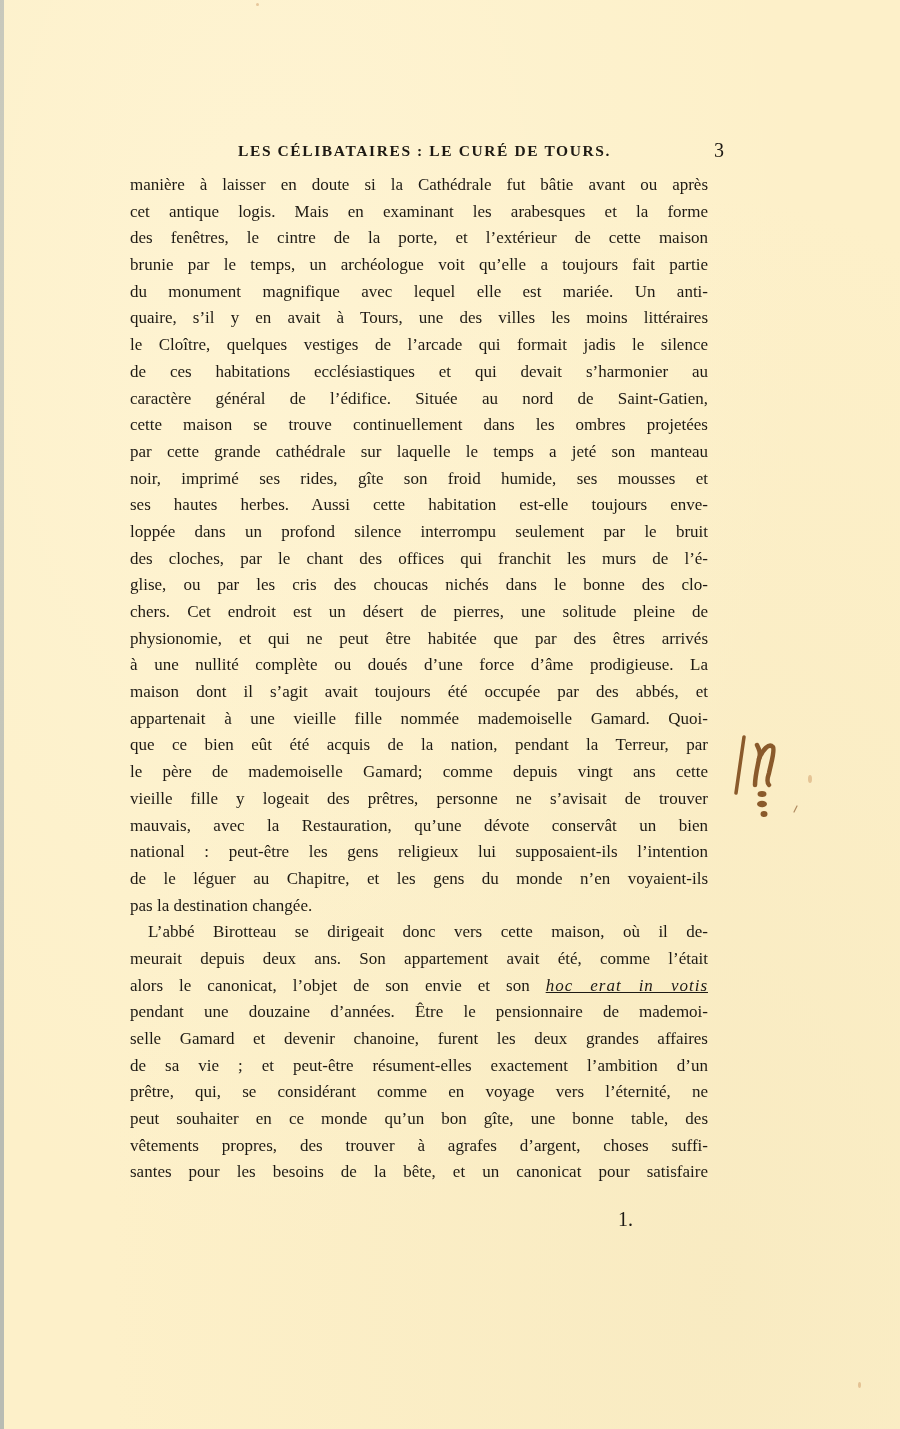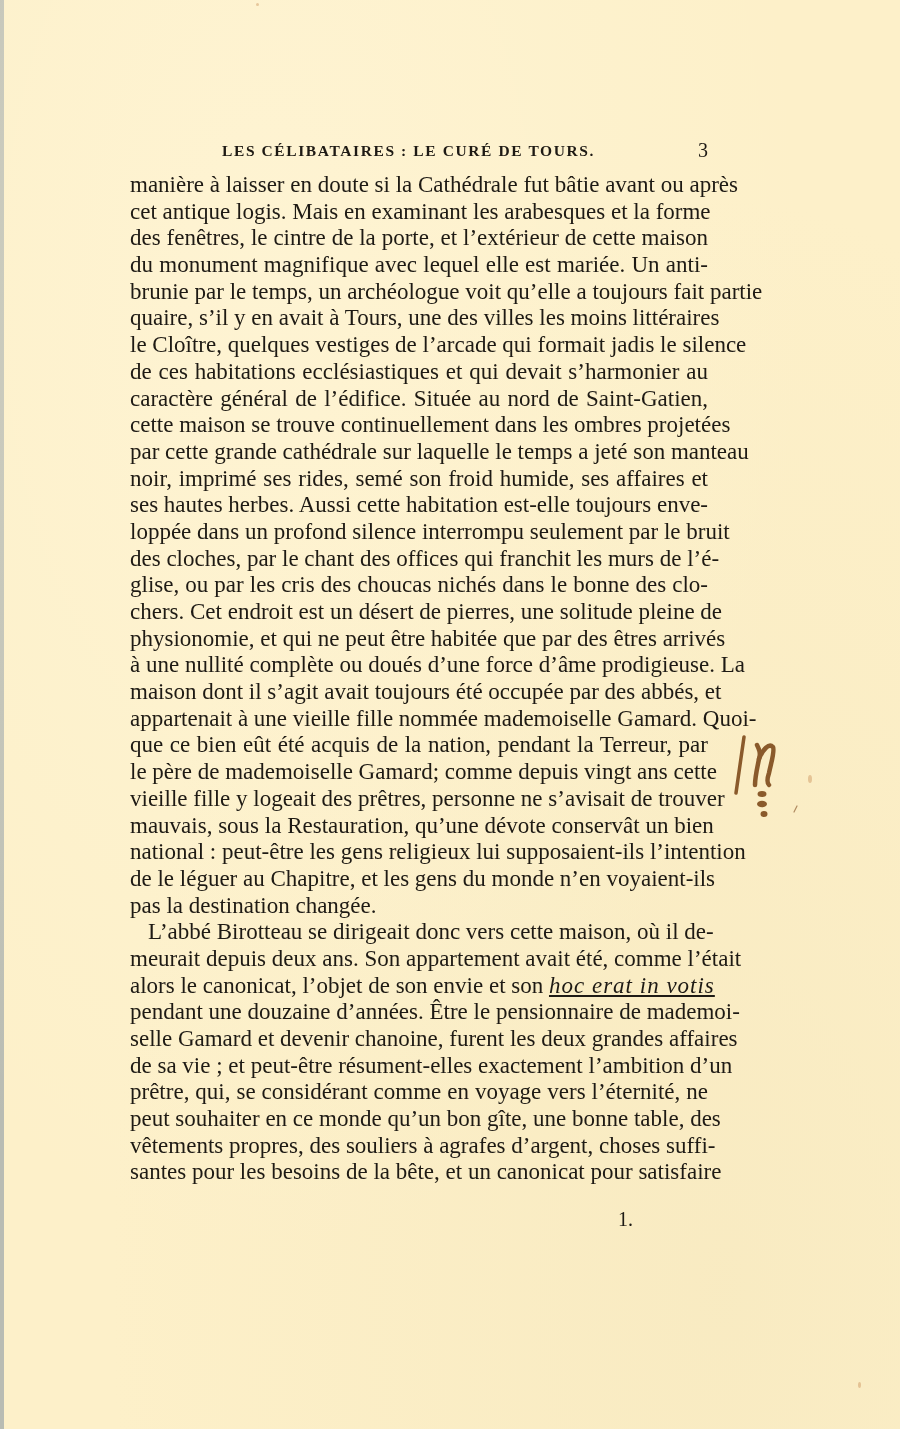--- a/index.html
+++ b/index.html
@@ -24,21 +24,21 @@
     .page {
       position: absolute;
       left: 0; top: 0;
       width: 900px; height: 1429px;
       background:
         radial-gradient(ellipse at 30% 20%, rgba(255,247,220,0.5), rgba(0,0,0,0) 60%),
         radial-gradient(ellipse at 80% 90%, rgba(240,225,180,0.35), rgba(0,0,0,0) 60%);
     }
     .running-head {
       position: absolute;
-      left: 130px;
+      left: 146px;
       top: 142px;
       width: 578px;
       height: 24px;
     }
     .running-title {
       position: absolute;
       left: 92px;
       top: 0;
       font-size: 15.5px;
       letter-spacing: 1.6px;
@@ -54,21 +54,21 @@
     }
     .text-block {
       position: absolute;
       left: 130px;
       top: 172px;
       width: 578px;
     }
     .line {
       height: 26.7px;
       line-height: 26.7px;
-      font-size: 23px;
+      font-size: 17px;
       white-space: nowrap;
       text-align: justify;
       text-align-last: justify;
     }
     .line.last {
       text-align-last: left;
     }
     .line.indent {
       padding-left: 18px;
     }
@@ -104,54 +104,54 @@
 
   <div class="running-head">
     <span class="running-title">LES CÉLIBATAIRES : LE CURÉ DE TOURS.</span>
     <span class="page-number">3</span>
   </div>
 
   <div class="text-block" id="text-block">
       <div class="line">manière à laisser en doute si la Cathédrale fut bâtie avant ou après</div>
       <div class="line">cet antique logis. Mais en examinant les arabesques et la forme</div>
       <div class="line">des fenêtres, le cintre de la porte, et l’extérieur de cette maison</div>
+      <div class="line">brunie par le temps, un archéologue voit qu’elle a toujours fait partie</div>
       <div class="line">du monument magnifique avec lequel elle est mariée. Un anti-</div>
-      <div class="line">brunie par le temps, un archéologue voit qu’elle a toujours fait partie</div>
       <div class="line">quaire, s’il y en avait à Tours, une des villes les moins littéraires</div>
       <div class="line">le Cloître, quelques vestiges de l’arcade qui formait jadis le silence</div>
       <div class="line">de ces habitations ecclésiastiques et qui devait s’harmonier au</div>
       <div class="line">caractère général de l’édifice. Située au nord de Saint-Gatien,</div>
       <div class="line">cette maison se trouve continuellement dans les ombres projetées</div>
       <div class="line">par cette grande cathédrale sur laquelle le temps a jeté son manteau</div>
-      <div class="line">noir, imprimé ses rides, semé son froid humide, ses affaires et</div>
+      <div class="line">noir, imprimé ses rides, gîte son froid humide, ses mousses et</div>
       <div class="line">ses hautes herbes. Aussi cette habitation est-elle toujours enve-</div>
       <div class="line">loppée dans un profond silence interrompu seulement par le bruit</div>
       <div class="line">des cloches, par le chant des offices qui franchit les murs de l’é-</div>
       <div class="line">glise, ou par les cris des choucas nichés dans le bonne des clo-</div>
       <div class="line">chers. Cet endroit est un désert de pierres, une solitude pleine de</div>
       <div class="line">physionomie, et qui ne peut être habitée que par des êtres arrivés</div>
       <div class="line">à une nullité complète ou doués d’une force d’âme prodigieuse. La</div>
       <div class="line">maison dont il s’agit avait toujours été occupée par des abbés, et</div>
       <div class="line">appartenait à une vieille fille nommée mademoiselle Gamard. Quoi-</div>
       <div class="line">que ce bien eût été acquis de la nation, pendant la Terreur, par</div>
       <div class="line">le père de mademoiselle Gamard; comme depuis vingt ans cette</div>
       <div class="line">vieille fille y logeait des prêtres, personne ne s’avisait de trouver</div>
-      <div class="line">mauvais, sous la Restauration, qu’une dévote conservât un bien</div>
+      <div class="line">mauvais, avec la Restauration, qu’une dévote conservât un bien</div>
       <div class="line">national : peut-être les gens religieux lui supposaient-ils l’intention</div>
       <div class="line">de le léguer au Chapitre, et les gens du monde n’en voyaient-ils</div>
       <div class="line last">pas la destination changée.</div>
       <div class="line indent">L’abbé Birotteau se dirigeait donc vers cette maison, où il de-</div>
       <div class="line">meurait depuis deux ans. Son appartement avait été, comme l’était</div>
       <div class="line"><span>alors le canonicat, l’objet de son envie et son </span><em>hoc erat in votis</em></div>
       <div class="line">pendant une douzaine d’années. Être le pensionnaire de mademoi-</div>
       <div class="line">selle Gamard et devenir chanoine, furent les deux grandes affaires</div>
       <div class="line">de sa vie ; et peut-être résument-elles exactement l’ambition d’un</div>
       <div class="line">prêtre, qui, se considérant comme en voyage vers l’éternité, ne</div>
       <div class="line">peut souhaiter en ce monde qu’un bon gîte, une bonne table, des</div>
-      <div class="line">vêtements propres, des souliers à agrafes d’argent, choses suffi-</div>
+      <div class="line">vêtements propres, des trouver à agrafes d’argent, choses suffi-</div>
       <div class="line">santes pour les besoins de la bête, et un canonicat pour satisfaire</div>
     </div>
 
   <div class="signature">1.</div>
 
   <div class="margin-note">
     <svg width="70" height="90" viewBox="0 0 70 90">
       <path d="M11 4 L3 60" stroke="#8a5a2b" stroke-width="3.5" stroke-linecap="round" fill="none"></path>
       <path d="M24 12 C26 16, 28 20, 26 26 C24 36, 22 44, 22 52" stroke="#8a5a2b" stroke-width="4.5" stroke-linecap="round" fill="none"></path>
       <path d="M26 26 C30 16, 36 10, 40 14 C42 18, 38 30, 36 40 C34 46, 34 50, 36 52" stroke="#8a5a2b" stroke-width="4.5" stroke-linecap="round" fill="none"></path>

